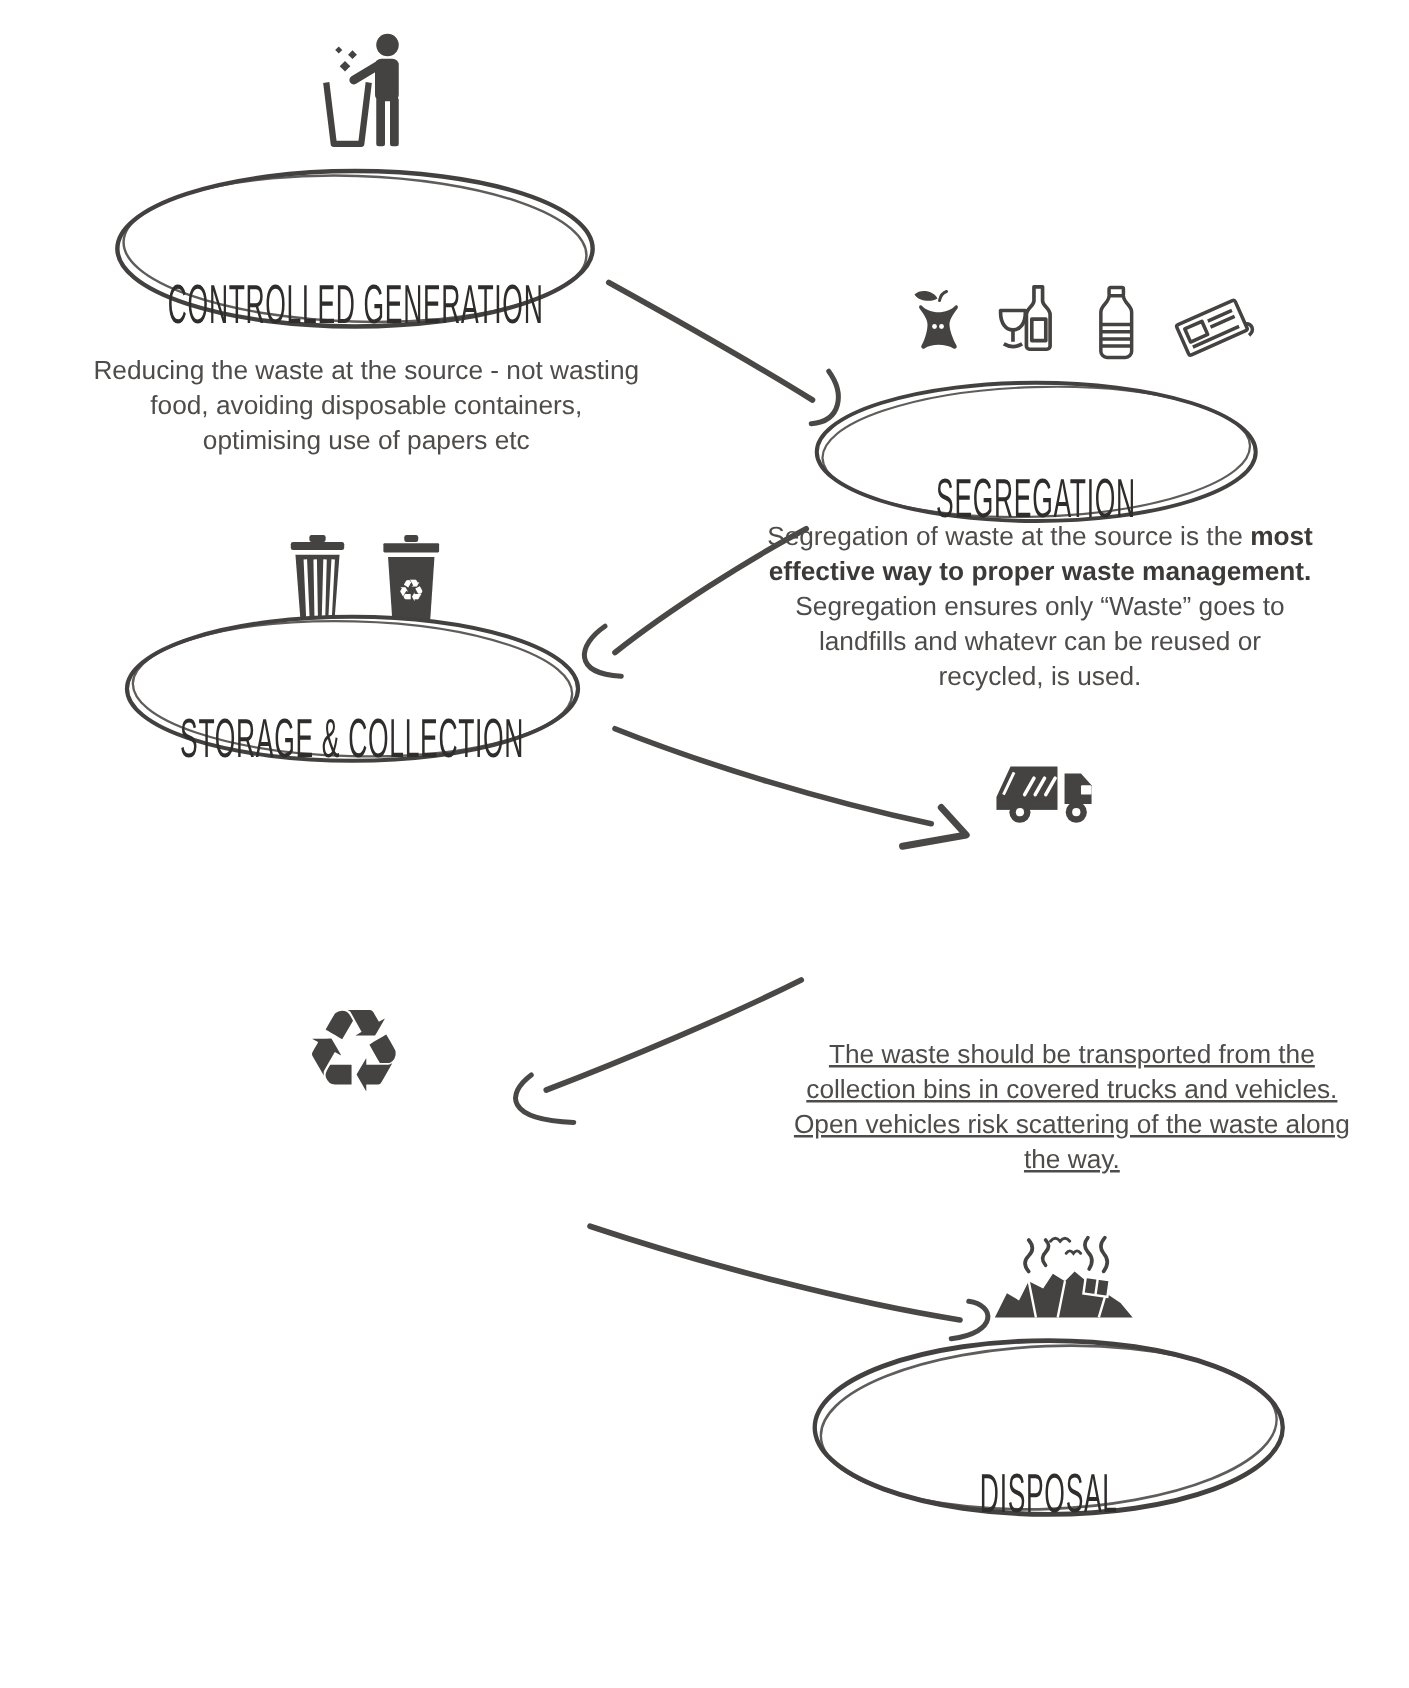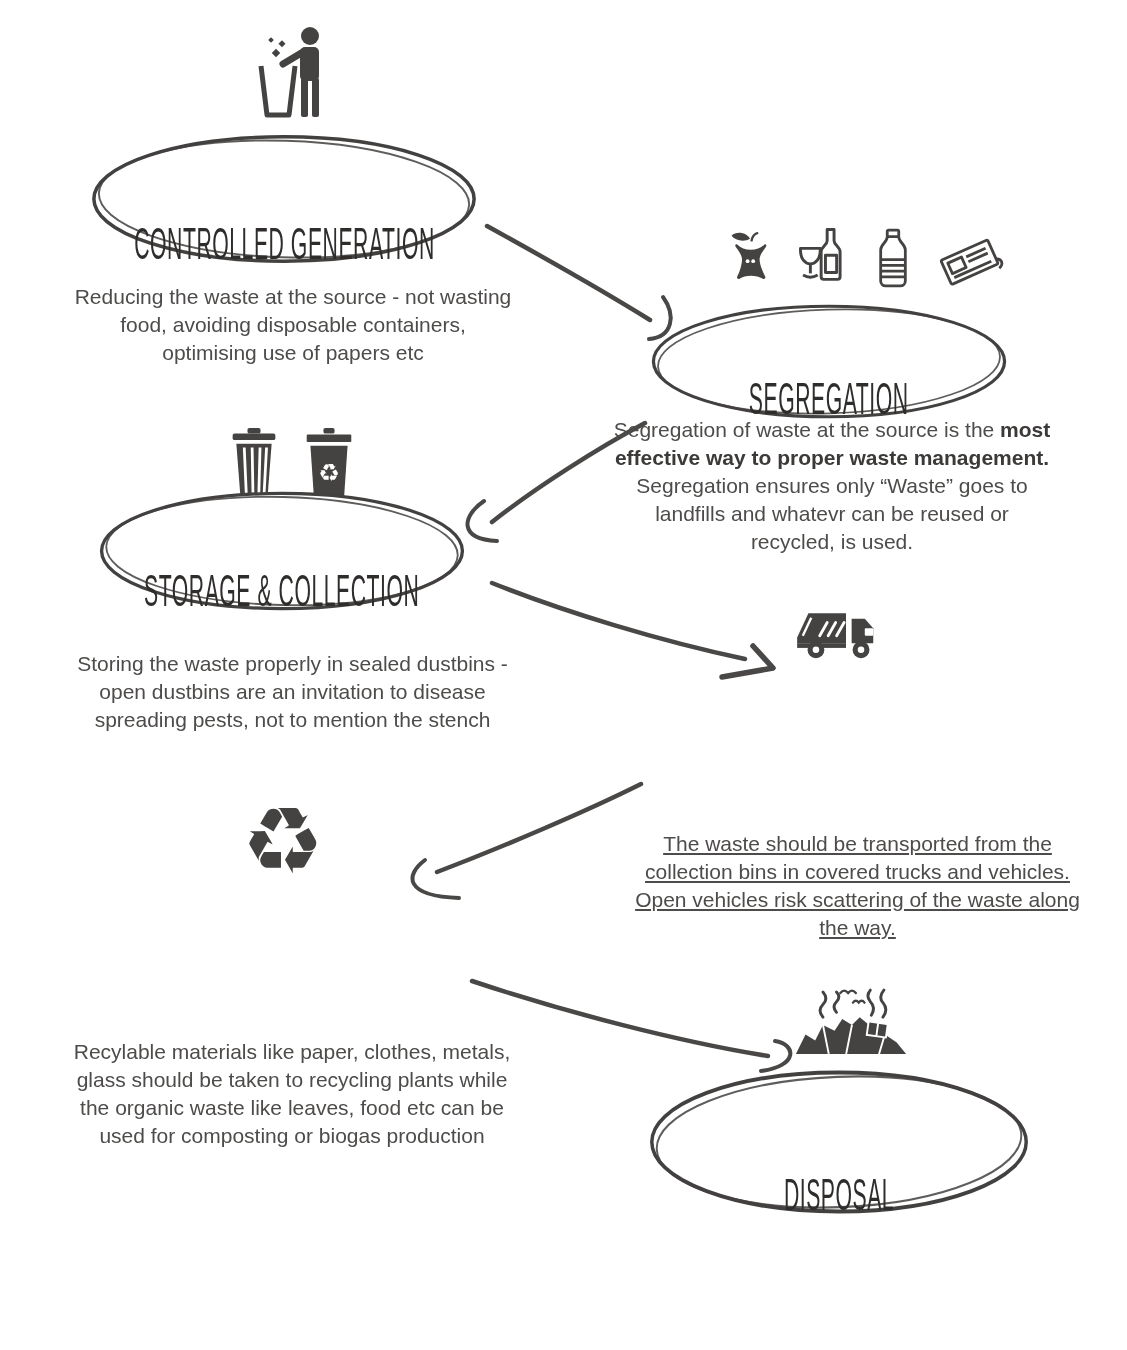--- a/index.html
+++ b/index.html
@@ -157,21 +157,20 @@
   </div>
 
   <div class="node" style="left:96px;top:488px;width:372px;height:126px;">
     <svg class="ellipse" viewBox="0 0 400 140" preserveAspectRatio="none">
       <ellipse cx="200" cy="70" rx="194" ry="64" fill="#ffffff" stroke-width="3.6"></ellipse>
       <ellipse cx="200" cy="70" rx="189" ry="60" fill="none" stroke-width="2" opacity="0.85" transform="rotate(1.5 200 70)"></ellipse>
     </svg>
     <span class="title">STORAGE &amp; COLLECTION</span>
   </div>
 
-  <p class="desc" style="left:70px;top:650px;width:445px;">Storing the waste properly in sealed dustbins - open dustbins are an invitation to disease spreading pests, not to mention the stench</p>
 
   <div class="icon" style="left:790px;top:600px;width:112px;height:62px;">
     <svg viewBox="0 0 116 66">
       <path class="ink-fill" d="M6,46 V40 L18,14 h40 V46 Z"></path>
       <rect class="ink-fill" x="6" y="46" width="52" height="5"></rect>
       <path d="M12,38 l9,-19" stroke="#ffffff" stroke-width="2.5" fill="none"></path>
       <path d="M30,38 l8,-14 M39,38 l8,-14 M48,38 l8,-14" stroke="#ffffff" stroke-width="3" fill="none" stroke-linecap="round"></path>
       <path class="ink-fill" d="M64,20 h14 l9,10 v16 H64 Z"></path>
       <rect x="78" y="30" width="9" height="8" rx="1" fill="#ffffff"></rect>
       <circle class="ink-fill" cx="26" cy="53" r="9"></circle>
@@ -180,21 +179,20 @@
       <circle cx="74" cy="53" r="3.5" fill="#ffffff"></circle>
     </svg>
   </div>
 
 
   <p class="desc" style="left:635px;top:830px;width:445px;text-decoration:underline;">The waste should be transported from the collection bins in covered trucks and vehicles. Open vehicles risk scattering of the waste along the way.</p>
 
   <div class="glyph-recycle">♻</div>
 
 
-  <p class="desc" style="left:72px;top:1038px;width:440px;">Recylable materials like paper, clothes, metals, glass should be taken to recycling plants while the organic waste like leaves, food etc can be used for composting or biogas production</p>
 
   <div class="icon" style="left:792px;top:986px;width:118px;height:72px;">
     <svg viewBox="0 0 122 74">
       <g class="ink-line" stroke-width="3" stroke-linecap="round">
         <path d="M32,32 q-6,-7 0,-13 q6,-6 0,-13"></path>
         <path d="M46,27 q-5,-6 0,-11 q5,-5 0,-10"></path>
         <path d="M82,30 q5,-8 -1,-14 q-5,-6 0,-12"></path>
         <path d="M94,32 q6,-8 0,-15 q-5,-6 1,-13"></path>
       </g>
       <g class="ink-line" stroke-width="2.4" stroke-linecap="round">

